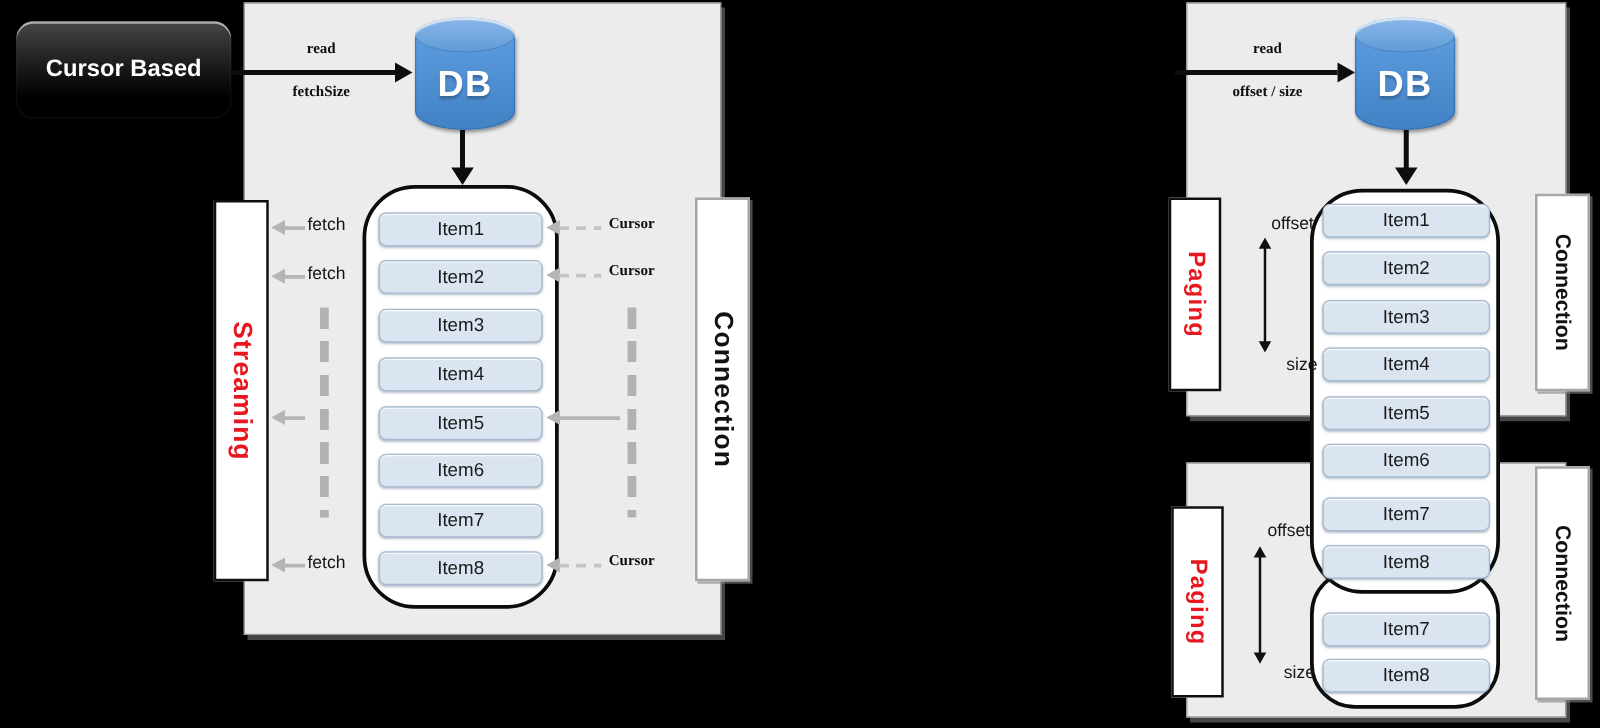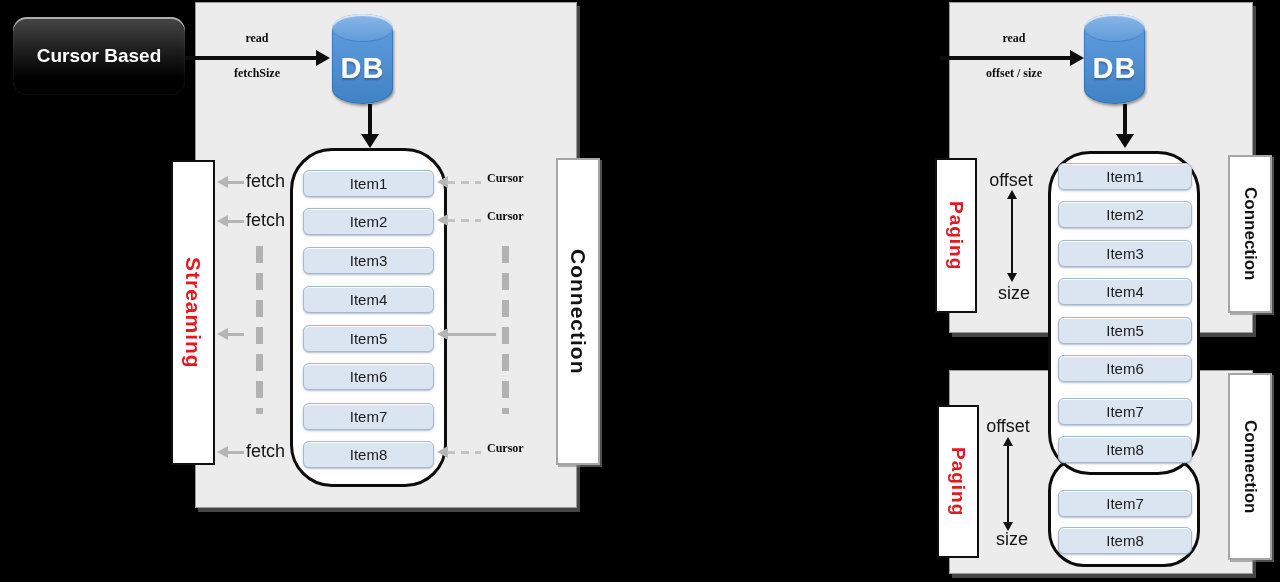--- a/index.html
+++ b/index.html
@@ -15,21 +15,21 @@
            box-shadow:3px 4px 0 rgba(125,125,125,.55); }
 
   
   .badge { position:absolute; width:172px; height:78px; border-radius:14px;
            background:linear-gradient(180deg,#474747,#1c1c1c 45%,#000 78%);
            box-shadow:inset 0 2px 0 rgba(255,255,255,.55), inset 0 0 2px rgba(255,255,255,.15);
            color:#fff; font-weight:bold; font-size:19px;
            display:flex; align-items:center; justify-content:center; }
 
   
-  .db { position:absolute; width:61px; height:90px; }
+  .db { position:absolute; width:80px; height:90px; }
   .db-body { position:absolute; top:14px; left:0; right:0; bottom:0;
              background:linear-gradient(180deg,#5b9bde,#4182c5);
              border-radius:0 0 50% 50% / 0 0 15px 15px;
              box-shadow:inset 0 0 0 1px rgba(30,80,140,.4), 1px 2px 3px rgba(0,0,0,.4); }
   .db-top  { position:absolute; top:0; left:0; right:0; height:28px; border-radius:50%;
              background:linear-gradient(180deg,#8ab7e8,#5e9bd8);
              box-shadow:inset 0 2px 1px rgba(255,255,255,.75), inset 0 0 0 1px rgba(40,90,150,.35); }
   .db-label{ position:absolute; top:38px; left:0; width:100%; text-align:center;
              color:#fff; font-weight:bold; font-size:29px; letter-spacing:1px;
              text-shadow:0 2px 2px rgba(0,0,0,.25); }
@@ -48,21 +48,21 @@
   
   .vbox { position:absolute; background:#fff; display:flex; align-items:center; justify-content:center; }
   .vbox-dark { border:2.5px solid #0f0f0f; }
   .vbox-gray { border:2px solid #a6a6a6; box-shadow:2px 2px 0 rgba(130,130,130,.6); }
   .vtext { writing-mode:vertical-rl; font-weight:bold; white-space:nowrap; }
   .red   { color:#e8171f; }
   .dark  { color:#121212; }
 
   
   .lbl-bold { position:absolute; font-weight:bold; font-size:12px; color:#0d0d0d; text-align:center;font-family:Liberation Serif, serif; }
-  .lbl      { position:absolute; font-size:18px; color:#141414; text-align:center; }
+  .lbl      { position:absolute; font-size:14px; color:#141414; text-align:right; }
 
   
   .shaft-h { position:absolute; height:4px; background:#0d0d0d; }
   .shaft-v { position:absolute; width:4px;  background:#0d0d0d; }
   .head-right { position:absolute; width:0; height:0;
                 border-top:8px solid transparent; border-bottom:8px solid transparent;
                 border-left:14px solid #0d0d0d; }
   .head-down  { position:absolute; width:0; height:0;
                 border-left:9px solid transparent; border-right:9px solid transparent;
                 border-top:14px solid #0d0d0d; }

